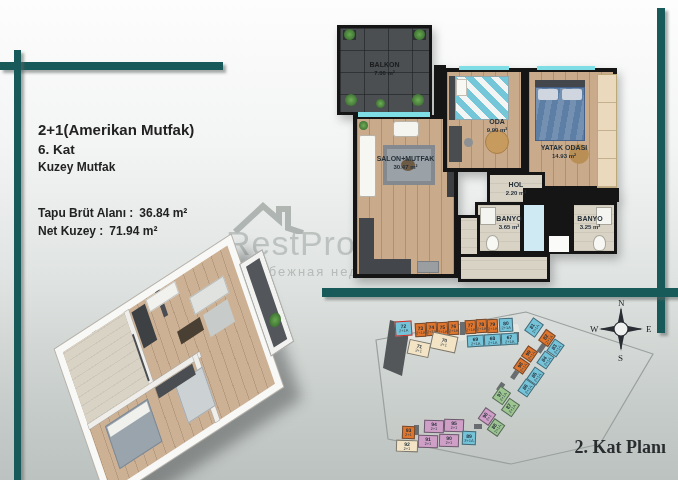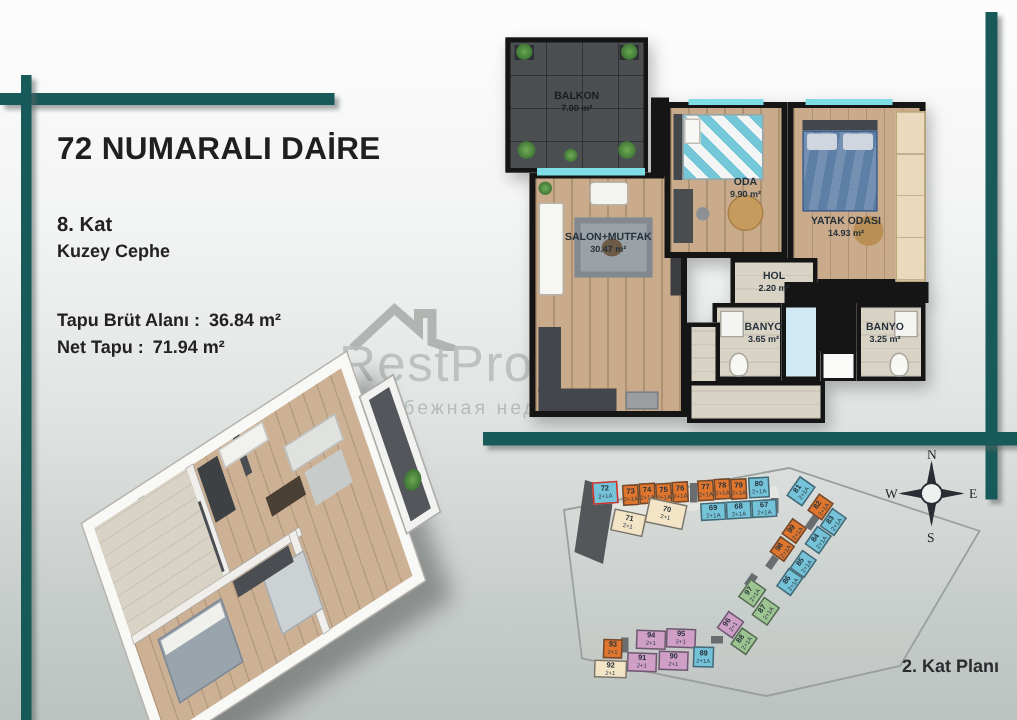--- a/index.html
+++ b/index.html
@@ -46,48 +46,48 @@
   .iso .dk{position:absolute;background:#4a4d51;}
 
   
   .site{position:absolute;left:368px;top:296px;width:296px;height:180px;z-index:2;}
   .unit{position:absolute;border:.5px solid rgba(40,45,50,.6);display:flex;flex-direction:column;
         align-items:center;justify-content:center;transform-origin:center;box-sizing:border-box;}
   .unit .unum{font-size:5px;line-height:5px;font-weight:bold;color:#26323c;}
   .unit .utyp{font-size:4px;line-height:4px;color:#33404a;}
   .unit.hl{border:1.5px solid #d92b21;z-index:3;}
   .site-caption{position:absolute;left:516px;top:437px;width:150px;text-align:right;
-        font-size:12px;font-weight:bold;color:#2a2d2f;z-index:3;}
+        font-size:18px;font-weight:bold;color:#2a2d2f;z-index:3;font-family:Liberation Serif, serif;}
   .compass{position:absolute;left:590px;top:297px;z-index:3;}
   .compass text{font-family:"Liberation Serif",serif;font-size:9px;fill:#1e2124;}
 </style>
 </head>
 <body>
 
 <div id="app">
 
   <svg class="abs" style="left:233px;top:200px;z-index:1;opacity:.8" width="72" height="34" viewBox="0 0 72 34">
     <polyline points="2,32 30,6 46,20 46,9 55,9 55,28 70,33" fill="none" stroke="#a2a8a5" stroke-width="6"></polyline>
   </svg>
   <div class="abs wm-brand" style="left:226px;top:224px;z-index:1">RestProperty</div>
   <div class="abs wm-sub" style="left:232px;top:264px;z-index:1">Зарубежная недвижимость</div>
 
   <div class="bar" style="left:0;top:62px;width:223px;height:8px;z-index:4"></div>
   <div class="bar" style="left:14px;top:50px;width:7px;height:430px;z-index:4"></div>
   <div class="bar" style="left:657px;top:8px;width:8px;height:325px;z-index:4"></div>
   <div class="bar" style="left:322px;top:288px;width:356px;height:9px;z-index:4"></div>
 
-  <div class="abs t-title" style="left:38px;top:88px;z-index:4">72 NUMARALI DAİRE</div>
-  <div class="abs t-floor" style="left:38px;top:142px;z-index:4">8. Kat</div>
-  <div class="abs t-facade" style="left:38px;top:160px;z-index:4">Kuzey Cephe</div>
+  <div class="abs t-sub" style="left:38px;top:121px;z-index:4">2+1(Amerikan Mutfak)</div>
+  <div class="abs t-floor" style="left:38px;top:142px;z-index:4">6. Kat</div>
+  <div class="abs t-facade" style="left:38px;top:160px;z-index:4">Kuzey Mutfak</div>
   <div class="abs t-area" style="left:38px;top:206px;z-index:4">
     <span>Tapu Brüt Alanı :</span><span>36.84 m²</span>
   </div>
   <div class="abs t-area" style="left:38px;top:224px;z-index:4">
-    <span>Net Tapu :</span><span>71.94 m²</span>
+    <span>Net Kuzey :</span><span>71.94 m²</span>
   </div>
 
   <div class="plan">
 
     <div class="room" style="left:2px;top:5px;width:95px;height:90px;border-width:3px;background:#4b4f52;
                 background-image:linear-gradient(rgba(30,32,34,.6) 1px,transparent 1px),linear-gradient(90deg,rgba(30,32,34,.6) 1px,transparent 1px);
                 background-size:24px 22px;">
       <div class="furn" style="left:3px;top:2px;width:13px;height:10px;background:#2d3033"></div>
       <div class="furn" style="right:3px;top:2px;width:13px;height:10px;background:#2d3033"></div>
       <div class="furn" style="left:4px;top:1px;width:11px;height:11px;border-radius:50%;background:radial-gradient(#67a84f,#2f5e2a)"></div>

